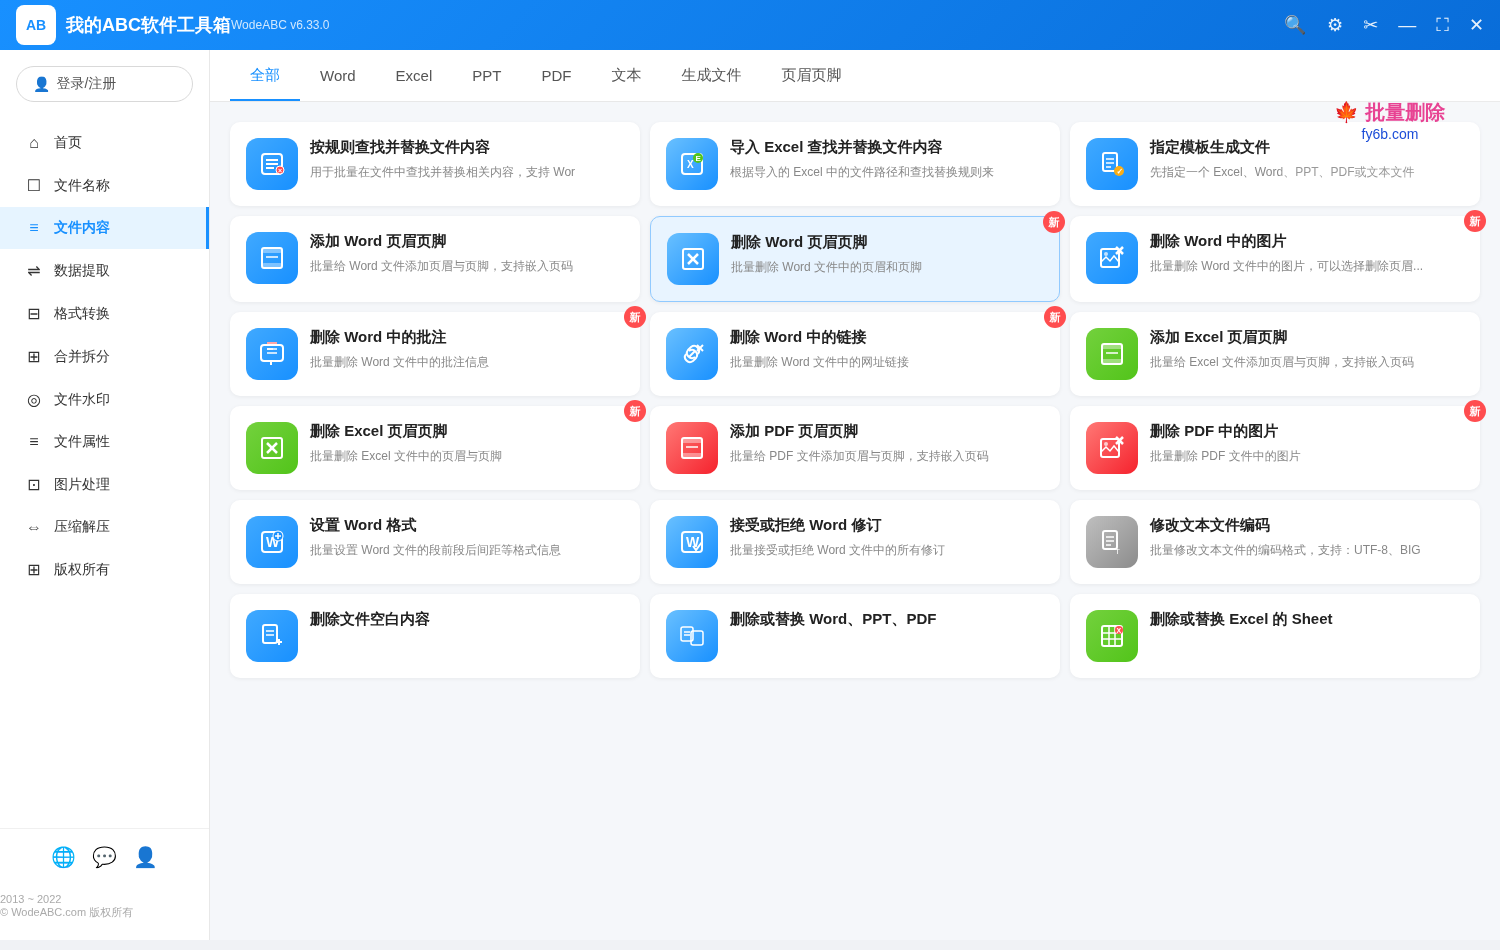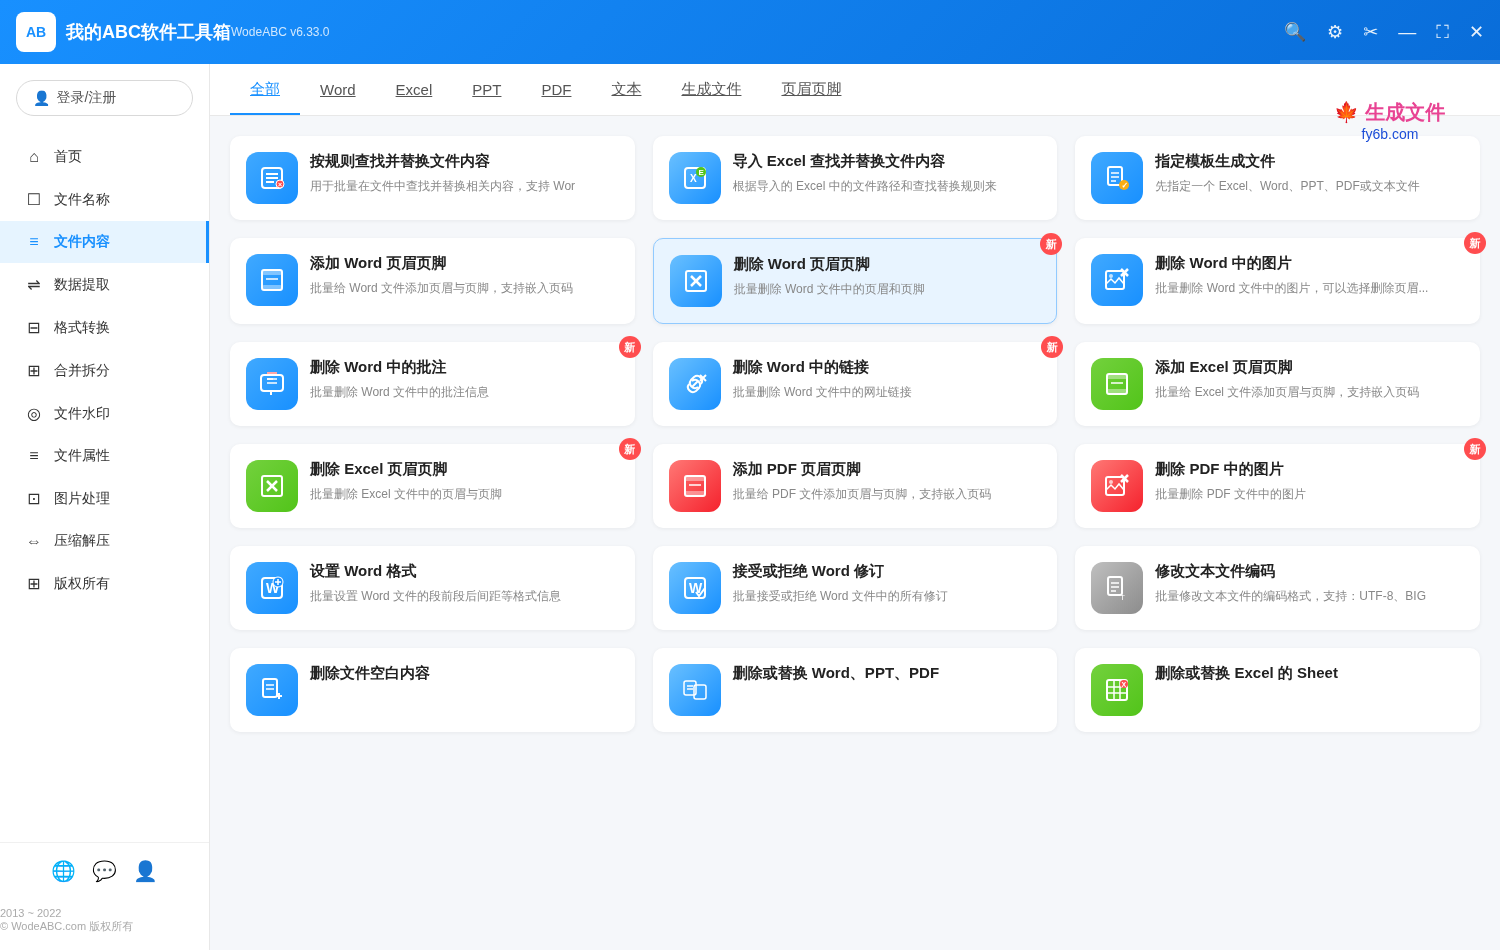--- a/index.html
+++ b/index.html
@@ -1,21 +1,21 @@
 <!DOCTYPE html>
 <html><head>
   <meta charset="utf-8">
   <style>
     * { box-sizing: border-box; margin: 0; padding: 0; }
     body { font-family: 'Microsoft YaHei', 'PingFang SC', sans-serif; background: #f0f2f5; width: 1500px; height: 950px; overflow: hidden; }
 
     
     .titlebar {
       background: linear-gradient(135deg, #1890ff, #096dd9);
-      height: 64px;
+      height: 50px;
       display: flex;
       align-items: center;
       padding: 1px 16px;
       color: white;
       position: relative;
     }
     .titlebar-logo {
       width: 40px; height: 40px;
       background: white;
       border-radius: 8px;
@@ -105,32 +105,31 @@
       display: flex; align-items: center;
       border-bottom: 1px solid #e8e8e8;
       height: 52px;
       flex-shrink: 0;
     }
     .tab {
       padding: 14px 20px;
       font-size: 15px; color: #555; cursor: pointer;
       border-bottom: 2px solid transparent;
       margin-bottom: -1px;
-      text-decoration: underline;
     }
     .tab.active { color: #1890ff; border-bottom: 2px solid #1890ff; font-weight: 500; }
 
     
     .grid-container {
       flex: 1;
       overflow-y: auto;
       padding: 20px;
       display: grid;
       grid-template-columns: repeat(3, 1fr);
-      gap: 18px;
+      gap: 10px;
       align-content: start;
     }
 
     
     .card {
       background: white;
       border-radius: 10px;
       padding: 16px;
       display: flex;
       align-items: flex-start;
@@ -180,21 +179,21 @@
     <span class="titlebar-icon">🔍</span>
     <span class="titlebar-icon">⚙</span>
     <span class="titlebar-icon">✂</span>
     <span class="titlebar-icon">—</span>
     <span class="titlebar-icon">⛶</span>
     <span class="titlebar-icon close-btn">✕</span>
   </div>
 </div>
 
 <div class="watermark">
-  <div style="color:#e84393;font-size:20px;font-weight:bold;">🍁 生成文件</div>
+  <div style="color:#e84393;font-size:20px;font-weight:bold;">🍁 批量删除</div>
   <div style="color:#1d4ed8;font-size:14px;">fy6b.com</div>
 </div>
 
 <div class="app-body">
 
   <div class="sidebar">
     <div class="sidebar-login">
       <span>👤</span>
       <span>登录/注册</span>
     </div>

